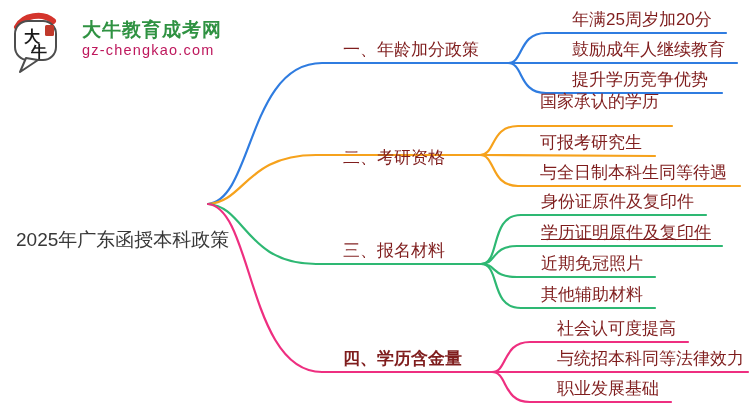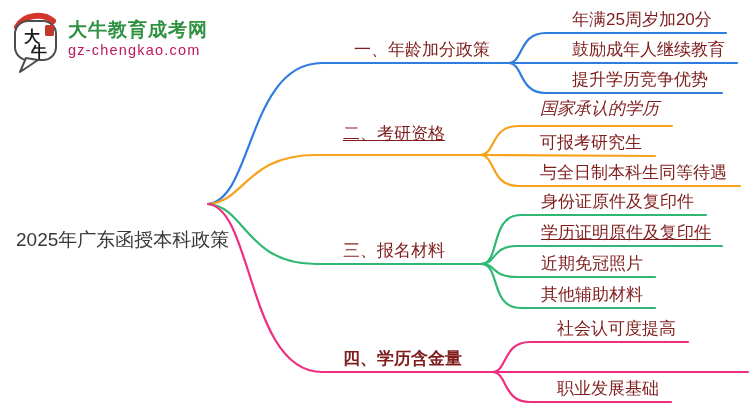--- a/index.html
+++ b/index.html
@@ -8,21 +8,21 @@
     font-family:"Liberation Sans","DejaVu Sans",sans-serif;
   }
   .canvas{position:relative;width:750px;height:410px;background:#fff;}
   .connectors{position:absolute;left:0;top:0;}
   .label{
     position:absolute;white-space:nowrap;color:#7f1d1d;
     font-size:17px;line-height:20px;
   }
   .root-label{font-size:19px;line-height:24px;color:#383838;margin-top:36px;}
   .logo{position:absolute;left:10px;top:12px;display:flex;align-items:flex-start;}
-  .logo-text{margin-left:6px;padding-top:6px;}
+  .logo-text{margin-left:20px;padding-top:6px;}
   .site-name{font-size:19px;font-weight:bold;color:#2f9242;letter-spacing:1px;line-height:23px;}
   .site-url{font-size:14.5px;font-weight:normal;color:#be185d;letter-spacing:1.2px;line-height:18px;}
 </style>
 <title>2025年广东函授本科政策</title></head>
 <body>
 
 <div class="canvas">
 
   <svg class="connectors" width="750" height="410" viewBox="0 0 750 410" fill="none" stroke-linecap="round" stroke-linejoin="round">
 
@@ -66,34 +66,35 @@
       <text x="21" y="45" font-size="16" font-weight="bold" fill="#1a1a1a">牛</text>
     </svg>
     <div class="logo-text">
       <div class="site-name">大牛教育成考网</div>
       <div class="site-url">gz-chengkao.com</div>
     </div>
   </div>
 
   <div class="label root-label" style="left:16px;top:192px;">2025年广东函授本科政策</div>
 
-  <div class="label" style="left:354px;top:40px;">一、年龄加分政策</div>
-  <div class="label" style="left:343px;top:124px;text-decoration:underline;">二、考研资格</div>
+  <div class="label" style="left:343px;top:40px;">一、年龄加分政策</div>
+  <div class="label" style="left:343px;top:148px;">二、考研资格</div>
   <div class="label" style="left:343px;top:241px;">三、报名材料</div>
   <div class="label" style="left:343px;top:349px;font-weight:bold;">四、学历含金量</div>
 
   <div class="label" style="left:572px;top:10px;">年满25周岁加20分</div>
   <div class="label" style="left:572px;top:40px;">鼓励成年人继续教育</div>
   <div class="label" style="left:572px;top:70px;">提升学历竞争优势</div>
 
-  <div class="label" style="left:540px;top:99px;font-style:italic;">国家承认的学历</div>
+  <div class="label" style="left:540px;top:92px;">国家承认的学历</div>
   <div class="label" style="left:540px;top:133px;">可报考研究生</div>
   <div class="label" style="left:540px;top:163px;">与全日制本科生同等待遇</div>
 
   <div class="label" style="left:541px;top:192px;">身份证原件及复印件</div>
   <div class="label" style="left:541px;top:223px;text-decoration:underline;">学历证明原件及复印件</div>
   <div class="label" style="left:541px;top:254px;">近期免冠照片</div>
   <div class="label" style="left:541px;top:285px;">其他辅助材料</div>
 
   <div class="label" style="left:557px;top:319px;">社会认可度提高</div>
+  <div class="label" style="left:557px;top:349px;">与统招本科同等法律效力</div>
   <div class="label" style="left:557px;top:379px;">职业发展基础</div>
 
 </div>
 
 </body></html>

